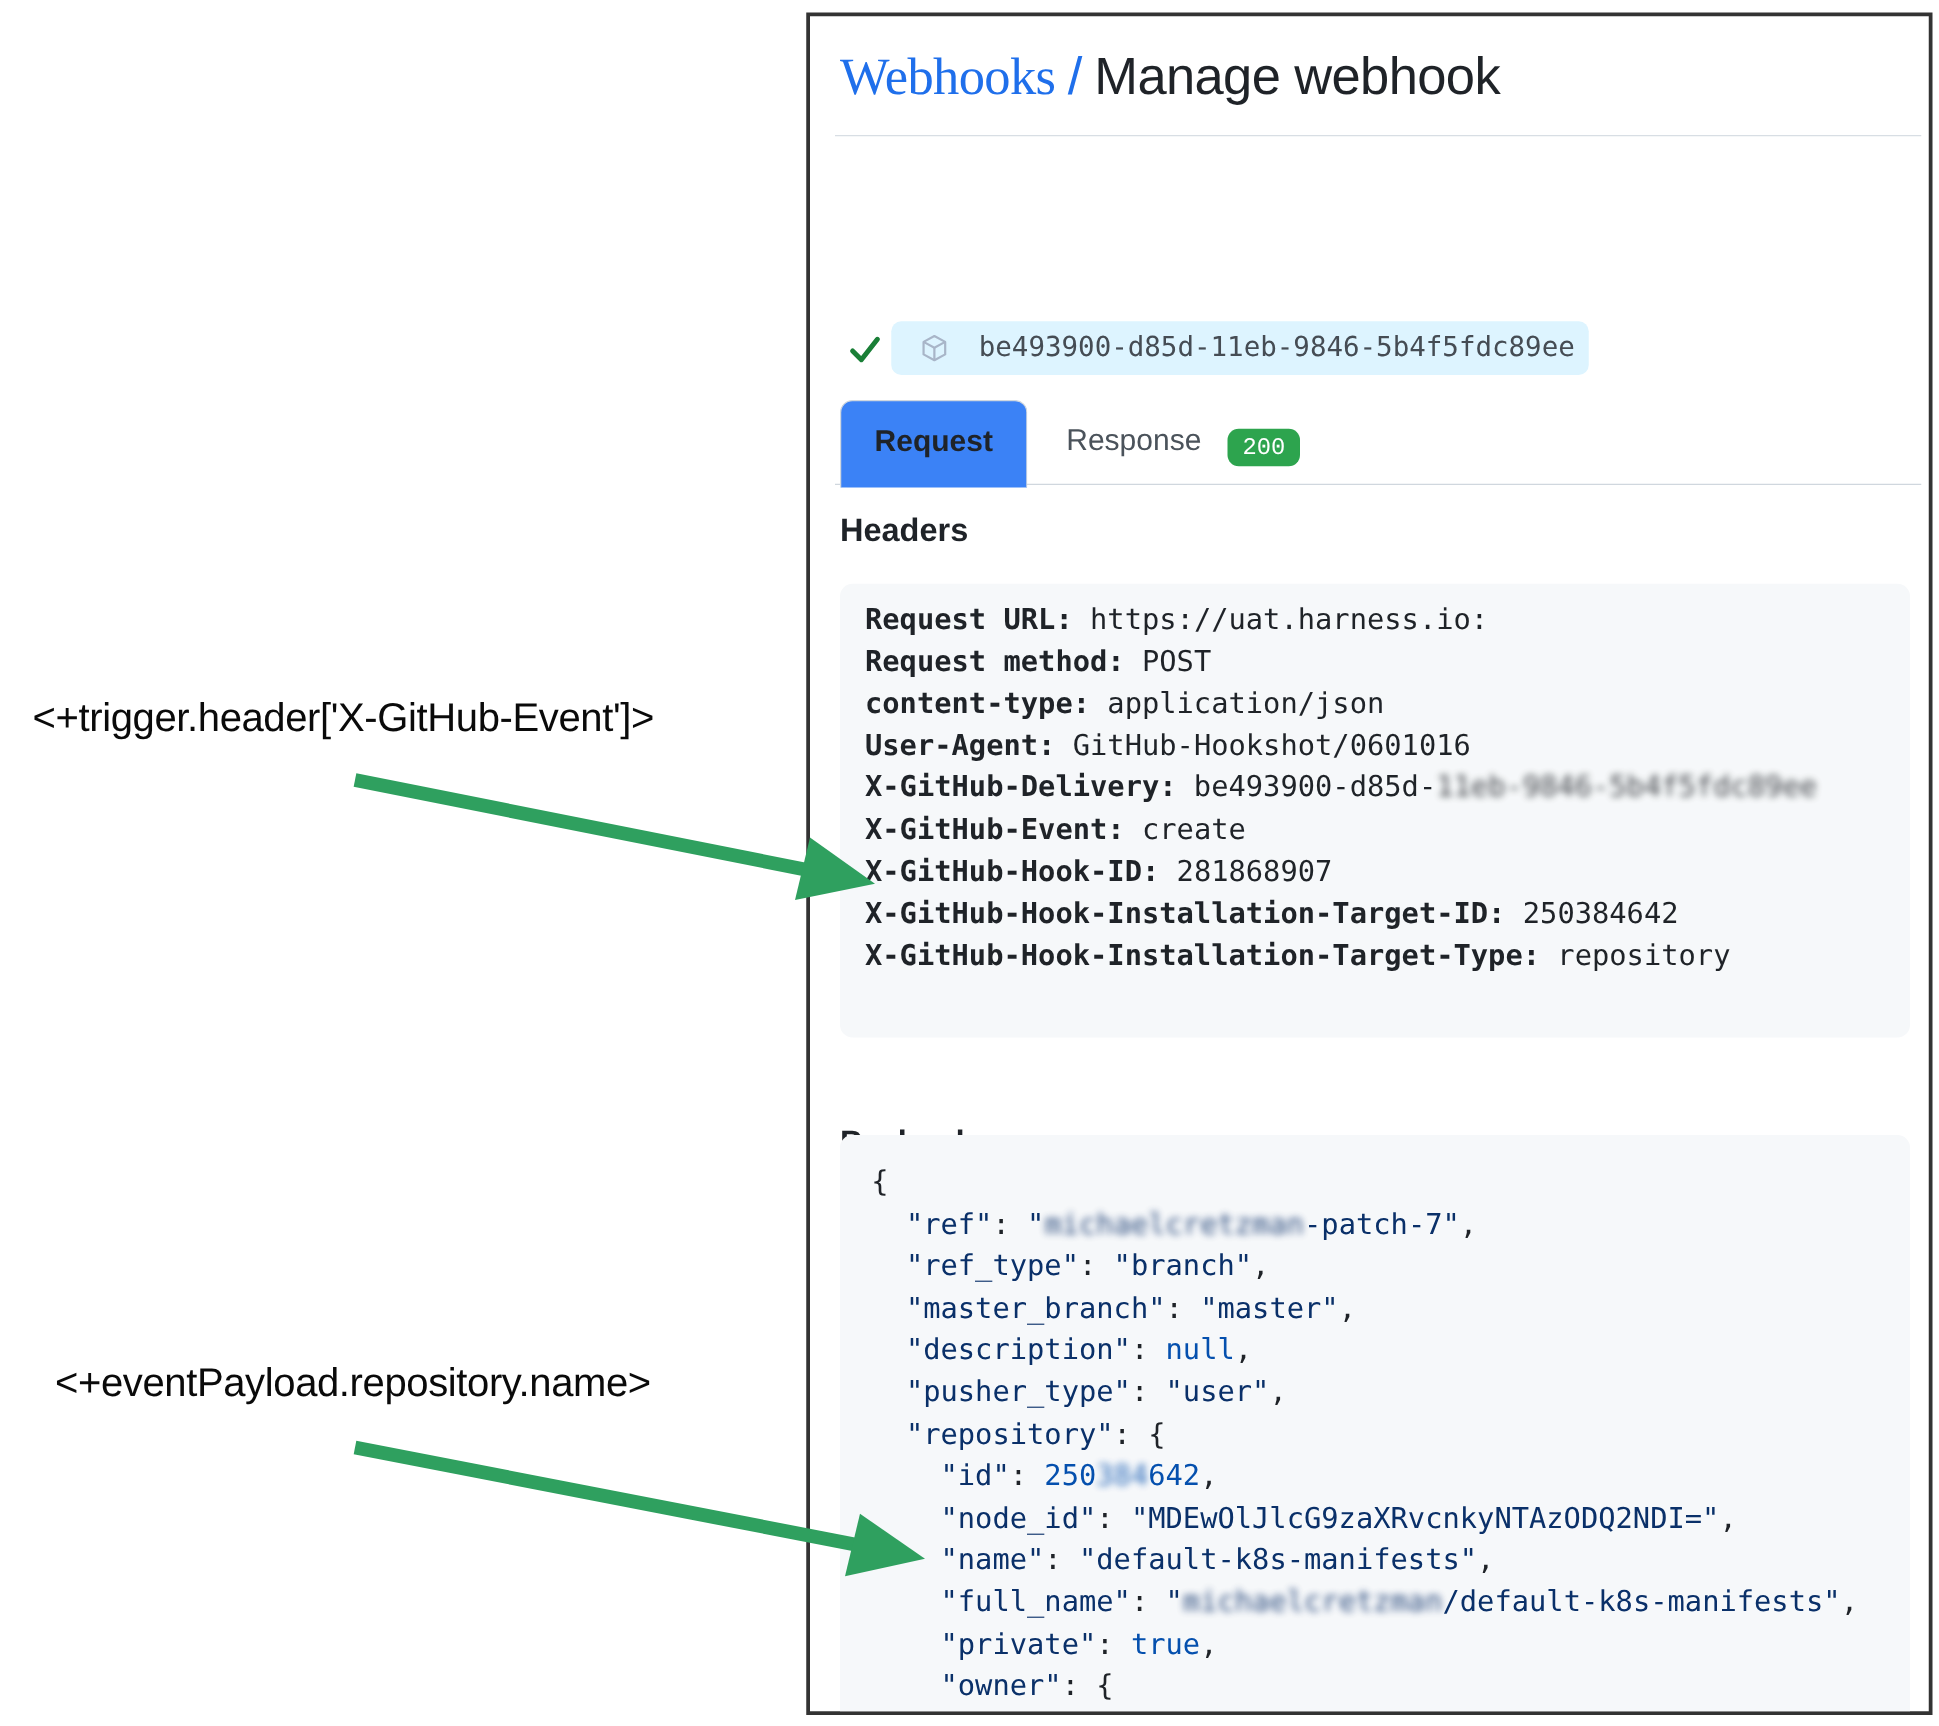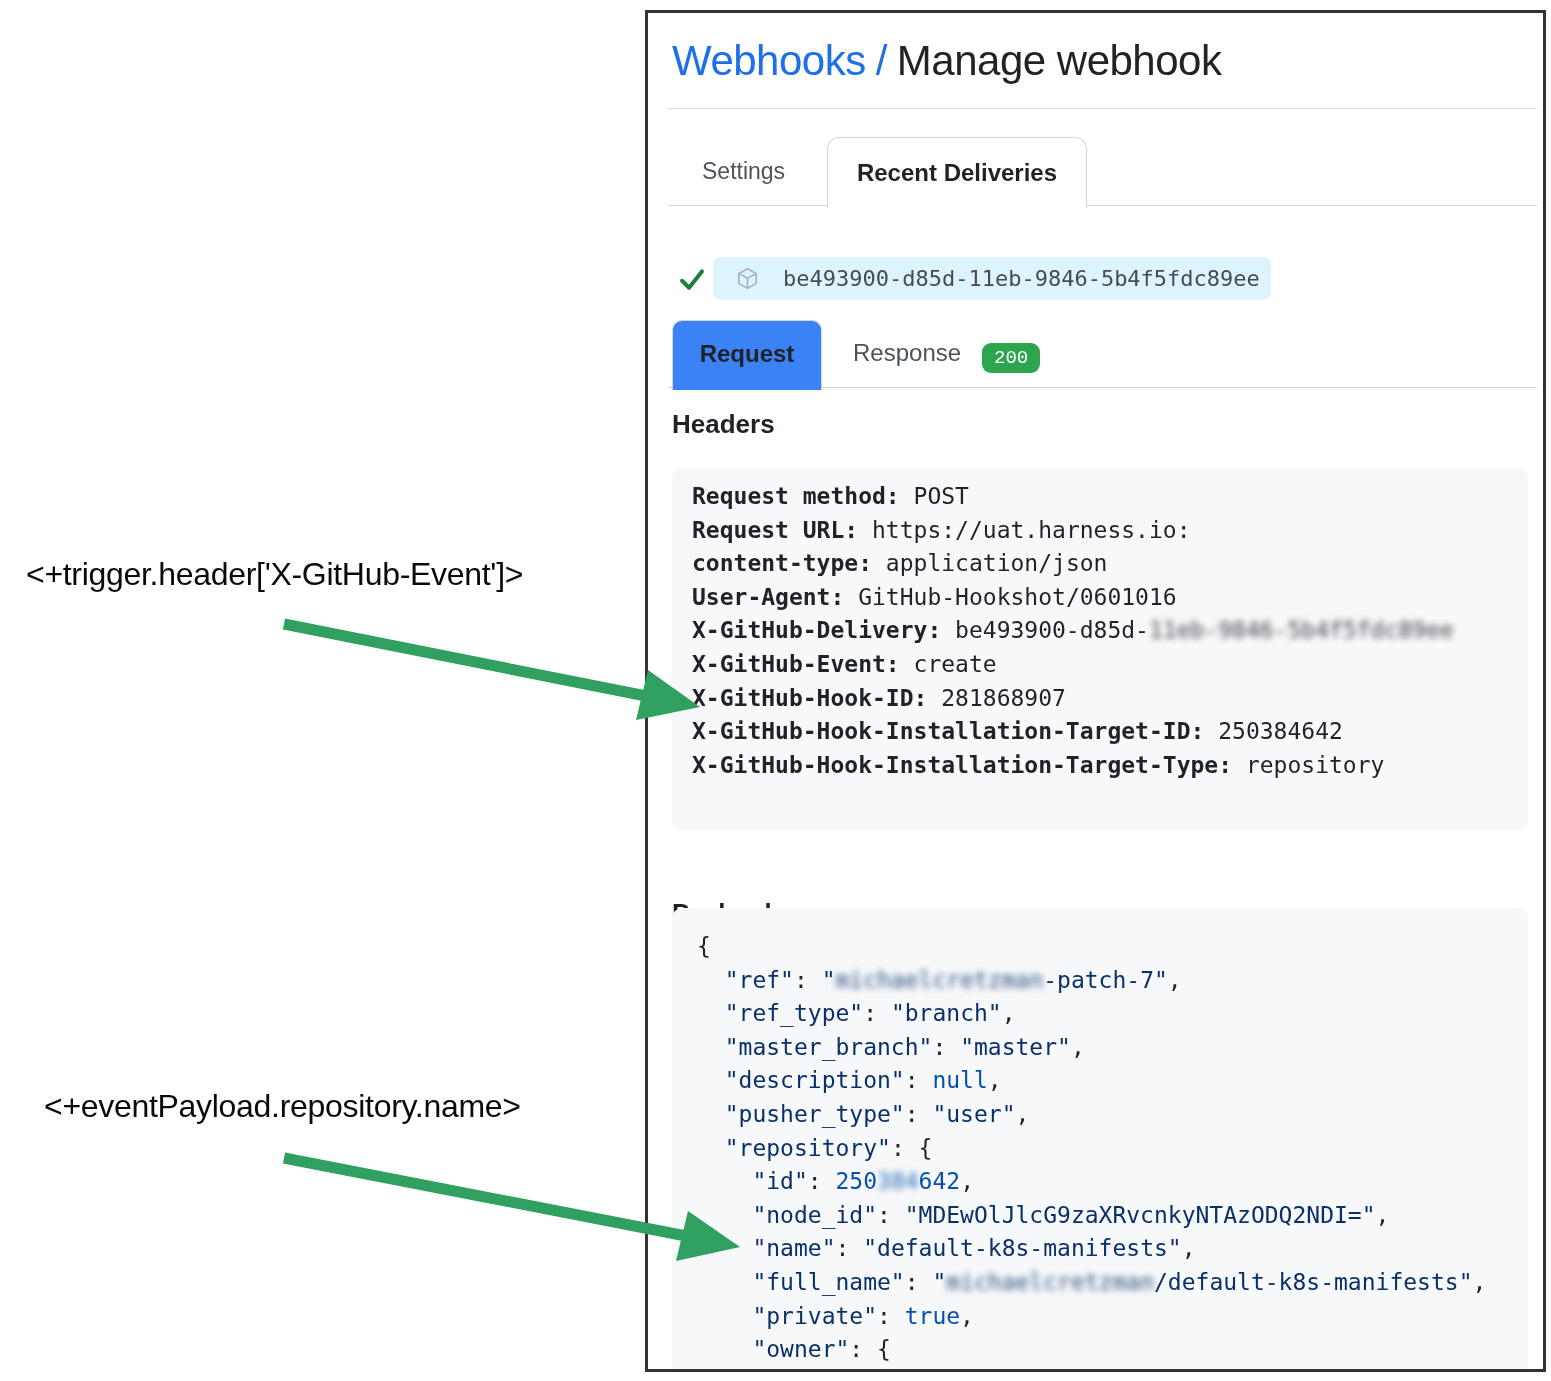--- a/index.html
+++ b/index.html
@@ -16,21 +16,21 @@
   .arrows polygon{fill:var(--arrow-green);}
 
   
   .panel{position:absolute;left:645px;top:10px;width:901px;height:1362px;
          box-sizing:border-box;border:3px solid var(--panel-border);
          background:#fff;overflow:hidden;}
   .panel *{box-sizing:border-box;}
 
   .title{position:absolute;left:24px;top:24px;margin:0;font-size:42px;
          font-weight:500;color:var(--text-dark);letter-spacing:-0.5px;white-space:nowrap;}
-  .bc-link{color:var(--link-blue);text-decoration:none;cursor:pointer;}
+  .bc-link{color:var(--link-blue);text-decoration:none;cursor:pointer;font-family:Liberation Serif, serif;}
   .bc-sep{color:var(--link-blue);margin:0 10px;}
   .bc-cur{color:var(--text-dark);}
 
   .divider{position:absolute;left:20px;right:6px;top:95px;height:0;
            border-top:1px solid #d8dee4;}
 
   
   .tabs1{position:absolute;left:20px;right:6px;top:124px;height:69px;
          border-bottom:1.5px solid var(--border-gray);}
   .tab-settings{position:absolute;left:22px;top:0;height:69px;line-height:69px;
@@ -88,26 +88,20 @@
 
   <div class="ann ann1">&lt;+trigger.header['X-GitHub-Event']&gt;</div>
   <div class="ann ann2">&lt;+eventPayload.repository.name&gt;</div>
 
   <div class="panel">
 
     <h1 class="title"><a class="bc-link">Webhooks</a><span class="bc-sep">/</span><span class="bc-cur">Manage webhook</span></h1>
 
     <div class="divider"></div>
 
-    <div class="tabs1">
-      <div class="tab-settings">Settings</div>
-      <div class="tab-active1">
-        <span>Recent Deliveries</span>
-      </div>
-    </div>
 
     <svg class="check" viewBox="0 0 24 24" fill="none">
       <path d="M3.5 13.5 L9.5 19.5 L20.5 5.5" stroke="var(--check-green)" stroke-width="3.4" stroke-linecap="round" stroke-linejoin="round"></path>
     </svg>
 
     <div class="pill">
       <svg class="cube" viewBox="0 0 24 24" fill="none" stroke="var(--cube-icon)" stroke-width="1.7" stroke-linejoin="round">
         <path d="M12 2.7 L20.3 7.2 V16.8 L12 21.3 L3.7 16.8 V7.2 Z"></path>
         <path d="M3.7 7.2 L12 11.7 L20.3 7.2"></path>
         <path d="M12 11.7 V21.3"></path>
@@ -119,22 +113,22 @@
       <div class="tab-request">
         <span>Request</span>
       </div>
       <div class="tab-response">Response</div>
       <div class="badge">200</div>
     </div>
 
     <h3 class="sec-head h-headers">Headers</h3>
     <div class="codebox box-headers">
       <div id="headers-code">
+          <div class="code-line"><span class="hname">Request URL:</span><span class="hval"> https://uat.harness.io:</span></div>
           <div class="code-line"><span class="hname">Request method:</span><span class="hval"> POST</span></div>
-          <div class="code-line"><span class="hname">Request URL:</span><span class="hval"> https://uat.harness.io:</span></div>
           <div class="code-line"><span class="hname">content-type:</span><span class="hval"> application/json</span></div>
           <div class="code-line"><span class="hname">User-Agent:</span><span class="hval"> GitHub-Hookshot/0601016</span></div>
           <div class="code-line"><span class="hname">X-GitHub-Delivery:</span><span class="hval"> be493900-d85d-</span><span class="hval redact">11eb-9846-5b4f5fdc89ee</span></div>
           <div class="code-line"><span class="hname">X-GitHub-Event:</span><span class="hval"> create</span></div>
           <div class="code-line"><span class="hname">X-GitHub-Hook-ID:</span><span class="hval"> 281868907</span></div>
           <div class="code-line"><span class="hname">X-GitHub-Hook-Installation-Target-ID:</span><span class="hval"> 250384642</span></div>
           <div class="code-line"><span class="hname">X-GitHub-Hook-Installation-Target-Type:</span><span class="hval"> repository</span></div>
         </div>
     </div>
 

